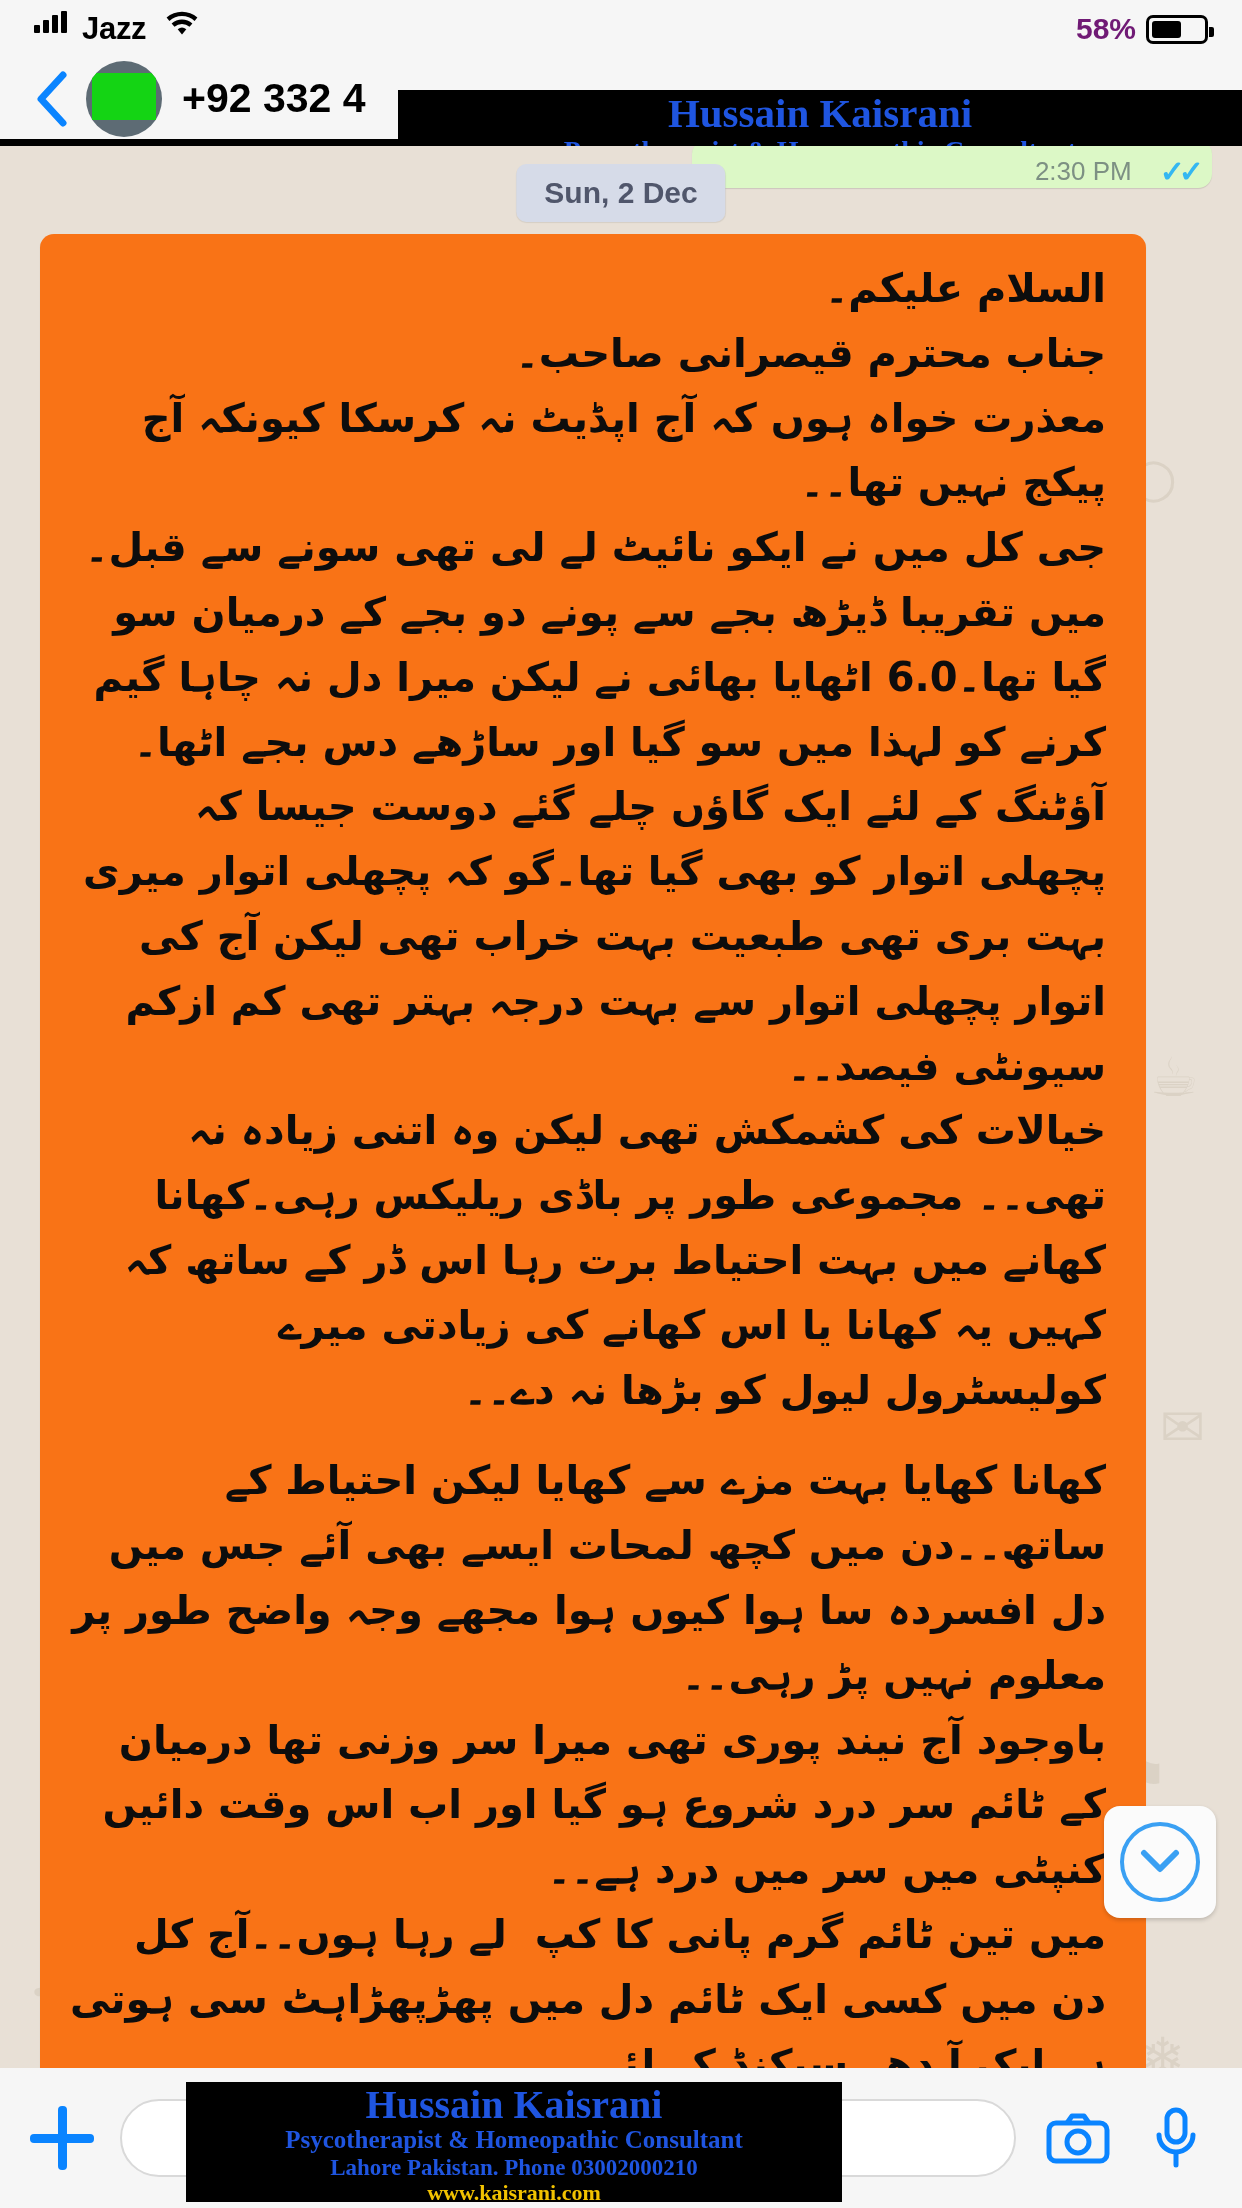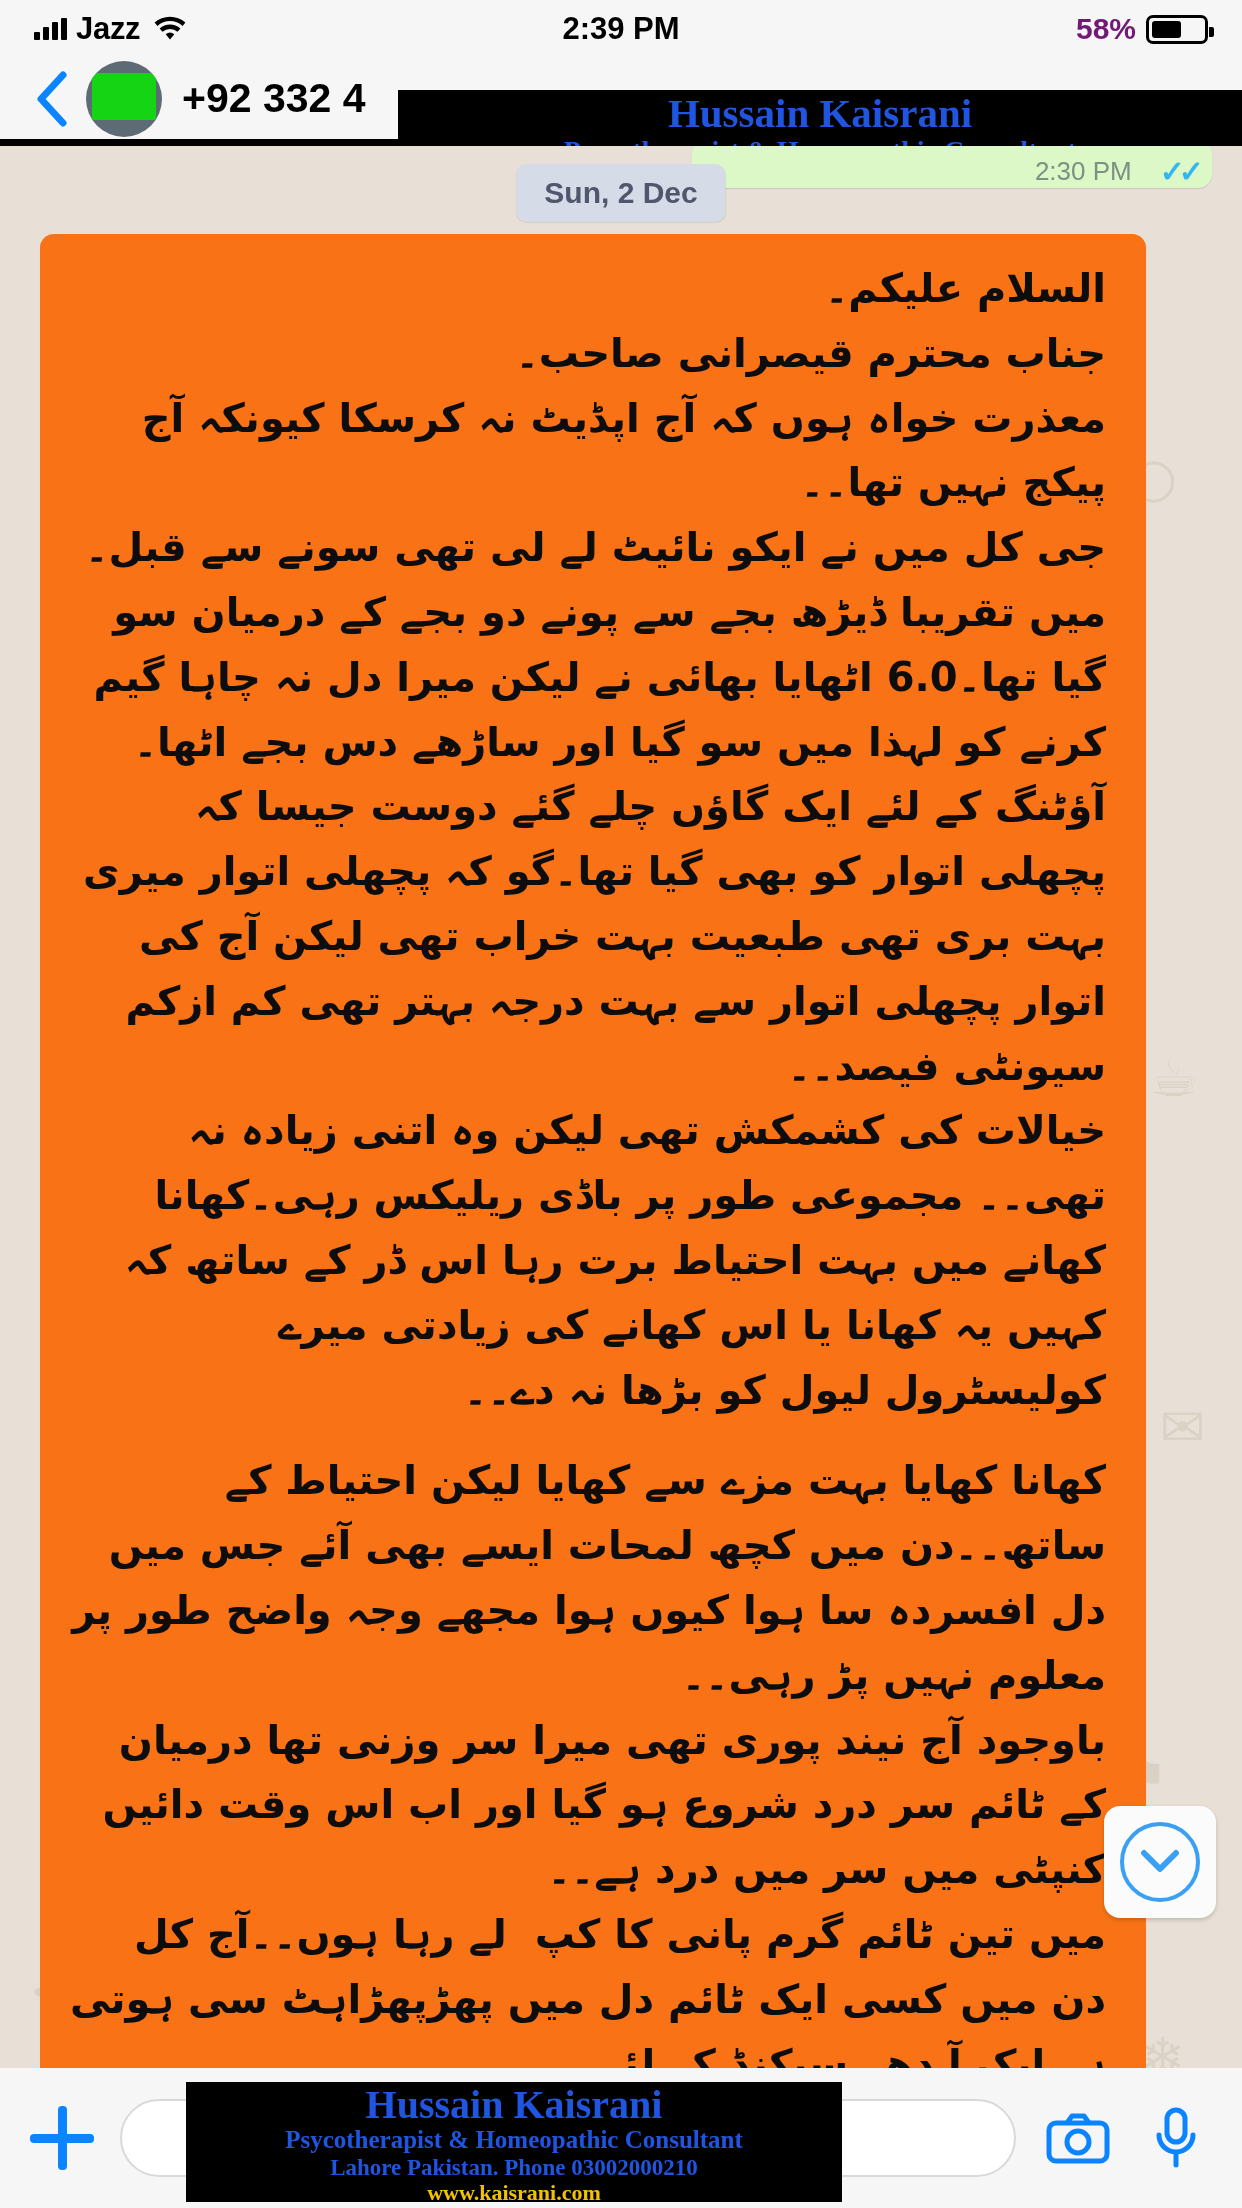--- a/index.html
+++ b/index.html
@@ -12,21 +12,21 @@
   }
   
   .statusbar{
     height:58px;width:100%;
     background:#f6f6f6;
     display:flex;align-items:center;
     position:relative;
     box-sizing:border-box;
     padding:0 34px;
   }
-  .sb-left{display:flex;align-items:center;gap:9px;}
+  .sb-left{display:flex;align-items:flex-start;gap:15px;}
   .bars{display:flex;align-items:flex-end;gap:3px;height:22px;}
   .bars i{display:block;width:6px;background:#000;border-radius:1px;}
   .bars i:nth-child(1){height:8px}
   .bars i:nth-child(2){height:13px}
   .bars i:nth-child(3){height:18px}
   .bars i:nth-child(4){height:22px}
   .carrier{font-size:31px;font-weight:bold;color:#000;letter-spacing:-.3px;}
   .wifi{width:34px;height:26px;position:relative;margin-left:4px;}
   .wifi svg{display:block}
   .sb-time{
@@ -216,21 +216,20 @@
       </span>
     <span class="carrier">Jazz</span>
     <span class="wifi">
       <svg width="34" height="26" viewBox="0 0 34 26">
           <path d="M17 23.5l-4.3-5.2a6.8 6.8 0 018.6 0L17 23.5z" fill="#000"></path>
           <path d="M6.6 12.4a15.6 15.6 0 0120.8 0l-2.9 3.4a11.4 11.4 0 00-15 0l-2.9-3.4z" fill="#000"></path>
           <path d="M1.6 6.6a23 23 0 0130.8 0l-2.8 3.3a18.9 18.9 0 00-25.2 0L1.6 6.6z" fill="#000"></path>
         </svg>
     </span>
   </div>
-  <div class="sb-time">2:39 PM</div>
   <div class="sb-right">
     <span class="batt-txt">58%</span>
     <span class="batt">
         <span style="width:58%"></span>
       </span>
   </div>
 </div>
 
 <div class="navbar">
   <div class="back">

